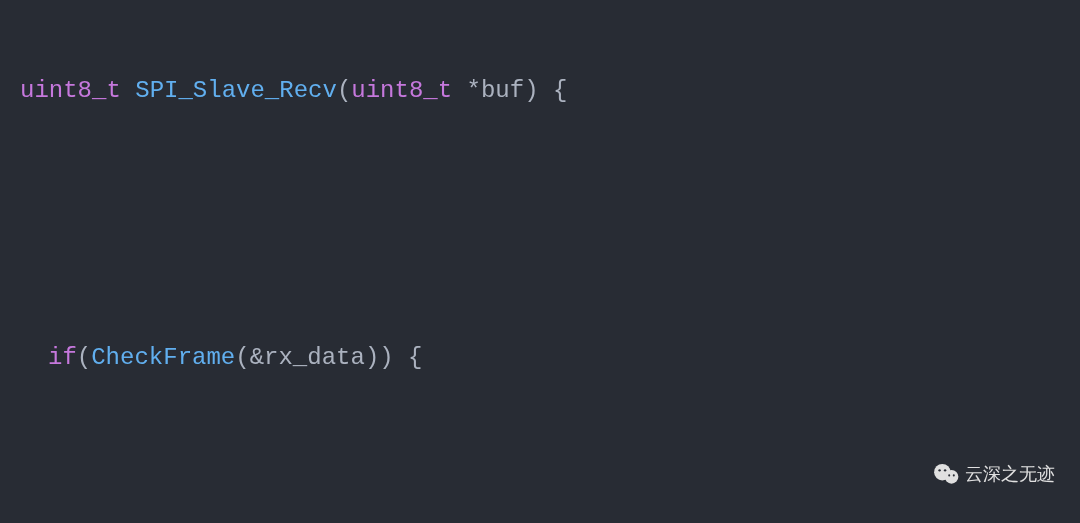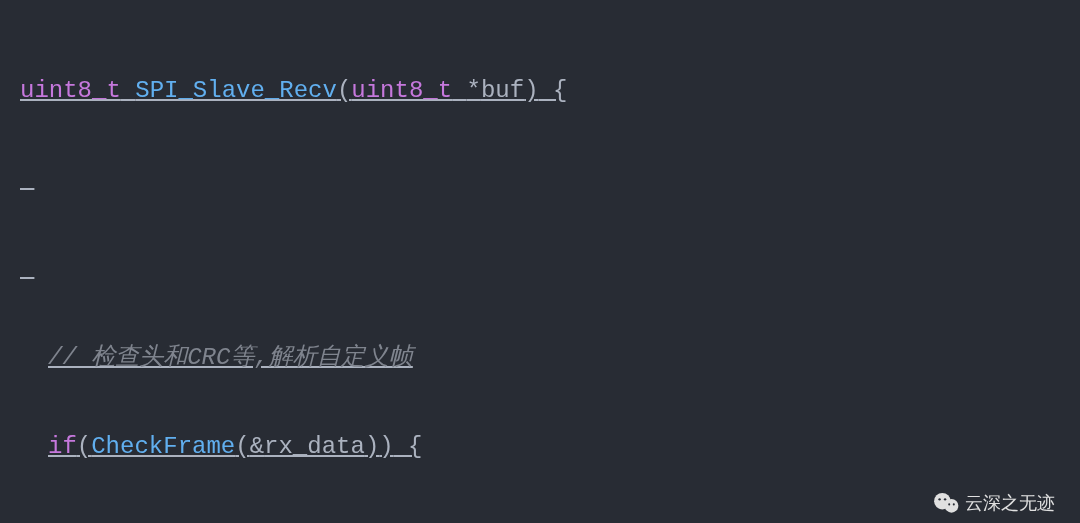--- a/index.html
+++ b/index.html
@@ -17,33 +17,32 @@
       height: 523px;
       position: relative;
       overflow: hidden;
     }
     .code-container {
       white-space: pre;
       color: #abb2bf;
     }
     .line {
       display: block;
-      text-decoration: underline;
     }
     .indent1 { padding-left: 28px; }
     .type { color: #c678dd; }
     .func { color: #61afef; }
     .punct { color: #abb2bf; }
     .op { color: #abb2bf; }
     .keyword { color: #c678dd; }
     .comment { color: #7f848e; font-style: italic; }
     .ident { color: #abb2bf; }
     .watermark {
       position: absolute;
-      bottom: 3px;
+      bottom: 32px;
       right: 25px;
       display: flex;
       align-items: center;
       gap: 6px;
       color: #e0e0e0;
       font-size: 18px;
       font-family: sans-serif;
       font-style: normal;
     }
     .watermark-icon {
@@ -56,21 +55,20 @@
       fill: #e0e0e0;
     }
   </style>
 </head>
 <body>
 
 <div class="code-container">
 <span class="line"><span class="type">uint8_t</span> <span class="func">SPI_Slave_Recv</span><span class="punct">(</span><span class="type">uint8_t</span> <span class="op">*</span><span class="ident">buf</span><span class="punct">)</span><span class="punct"> {</span></span>
 <span class="line"> </span>
 <span class="line"> </span>
-<span class="line indent1"><span class="comment">// 检查头和CRC等,解析自定义帧</span></span>
 <span class="line indent1"><span class="keyword">if</span><span class="punct">(</span><span class="func">CheckFrame</span><span class="punct">(</span><span class="op">&amp;</span><span class="ident">rx_data</span><span class="punct">)</span><span class="punct">)</span><span class="punct"> {</span></span>
 
 
 
 </div>
 
 <div class="watermark">
   <span class="watermark-icon">
     <svg viewBox="0 0 28 24">
       <circle cx="10" cy="10" r="9"></circle>

